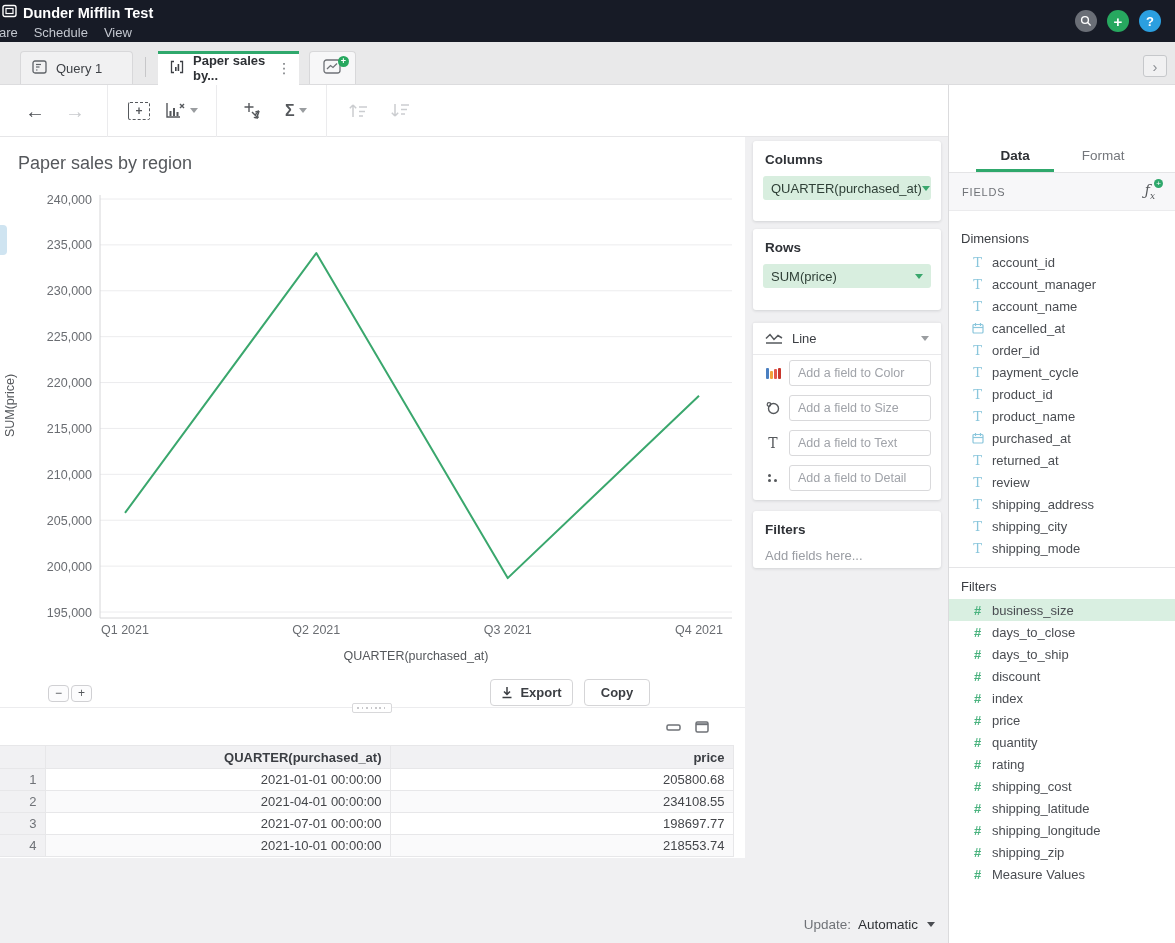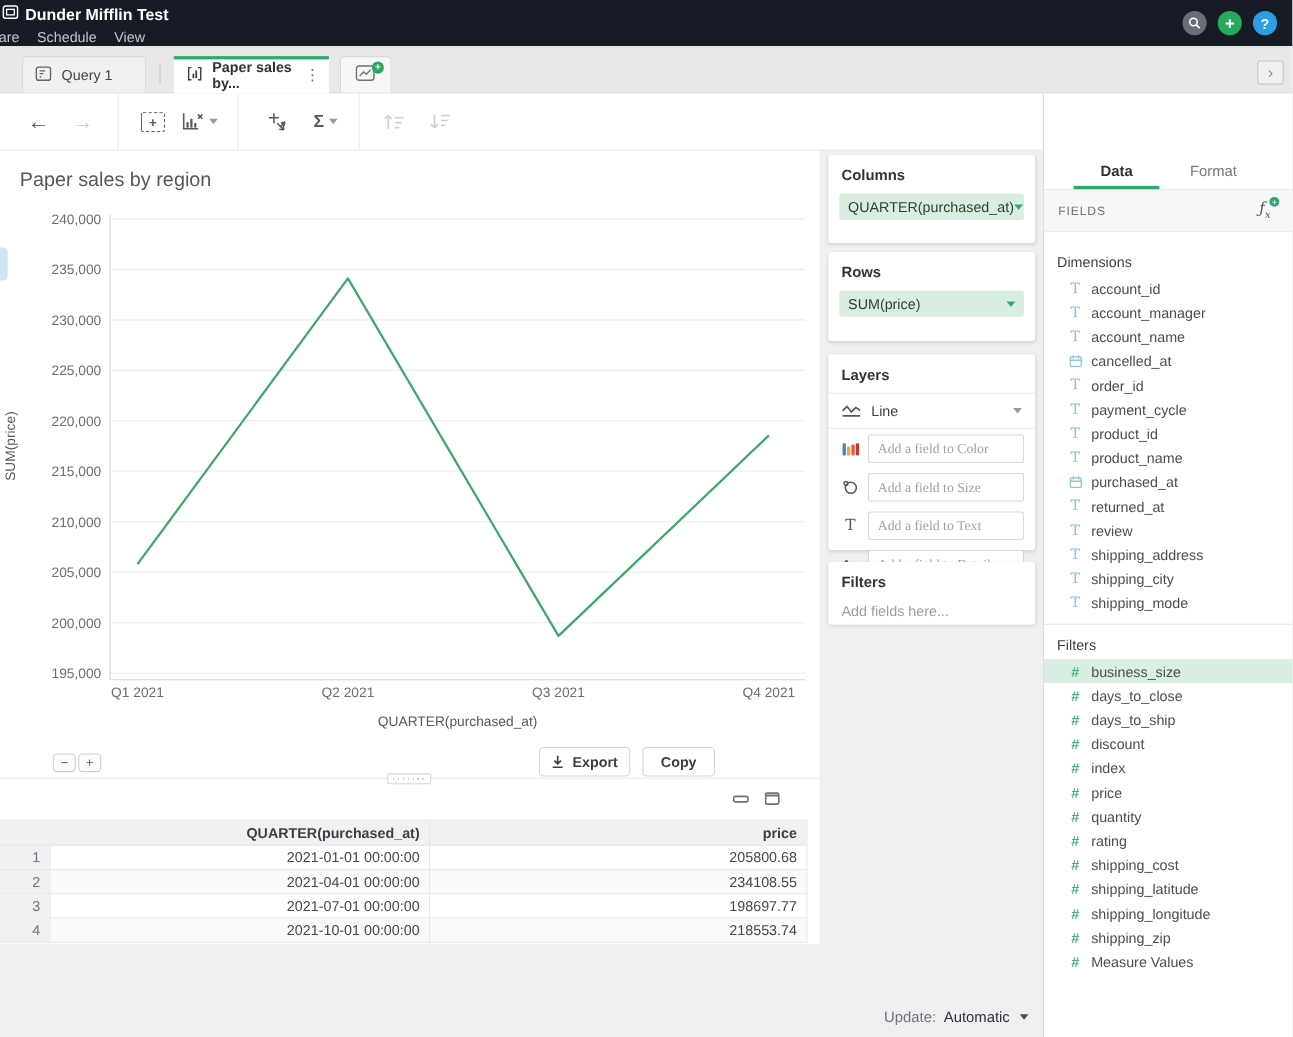--- a/index.html
+++ b/index.html
@@ -68,21 +68,21 @@
   .card-title{padding:11px 12px 9px;font-size:13.5px;font-weight:600;color:#2f3237;}
   .pill{margin:0 10px 14px;height:24px;background:#d8eedf;border-radius:3px;display:flex;align-items:center;padding:0 8px;font-size:13px;font-weight:500;color:#2f4037;cursor:pointer;}
   .pill .caret-down{margin-left:auto;border-top-color:#3aa76d;}
   .columns-card{top:141px;height:80px;}
   .rows-card{top:229px;height:81px;}
   .layers-card{top:322px;height:178px;}
   .layer-type{display:flex;align-items:center;gap:9px;padding:8px 12px;border-top:1px solid #e9e9eb;border-bottom:1px solid #e9e9eb;font-size:13px;color:#3b3e43;cursor:pointer;}
   .layer-type .caret-down{margin-left:auto;}
   .slot{display:flex;align-items:center;gap:8px;padding:5px 10px 4px 12px;}
   .slot-icon{width:16px;display:flex;align-items:center;justify-content:center;color:#55585c;}
-  .slot input{flex:1;height:26px;border:1px solid #d9d9db;border-radius:3px;font-size:12.5px;padding:0 8px;color:#55585c;background:#fff;font-family:Liberation Serif, serif;box-sizing:border-box;min-width:0;}
+  .slot input{flex:1;height:26px;border:1px solid #d9d9db;border-radius:3px;font-size:12.5px;padding:0 8px;color:#55585c;background:#fff;font-family:Liberation Sans, sans-serif;box-sizing:border-box;min-width:0;}
   .slot input::placeholder{color:#a0a3a9;}
   .color-stripes{display:flex;gap:1px;align-items:flex-end;height:11px;}
   .color-stripes i{width:3px;border-radius:1px;}
   .text-slot-glyph{font-family:"DejaVu Serif",serif;font-size:14px;}
   .detail-dots{display:grid;grid-template-columns:4px 4px;grid-gap:2px;}
   .detail-dots i{width:3px;height:3px;border-radius:50%;background:#55585c;}
   .filters-card{top:511px;height:57px;}
   .filters-placeholder{padding:2px 12px 12px;font-size:13px;color:#9a9da3;}
   .update-row{position:absolute;left:753px;top:917px;width:182px;display:flex;justify-content:flex-end;align-items:center;gap:7px;font-size:13.5px;}
   .update-label{color:#6f7277;}
@@ -351,21 +351,20 @@
 
 <div class="card rows-card">
   <div class="card-title">Rows</div>
   <div class="pill">
     <span>SUM(price)</span>
     <span class="caret-down"></span>
   </div>
 </div>
 
 <div class="card layers-card">
-  <div class="card-title">Layers</div>
   <div class="layer-type">
     <svg width="18" height="13" viewBox="0 0 18 13">
         <polyline points="1,6.5 5,2.5 9,7.5 13,3.5 17,6" fill="none" stroke="#55585c" stroke-width="1.5"></polyline>
         <line x1="1" y1="11" x2="17" y2="11" stroke="#55585c" stroke-width="1.5"></line>
       </svg>
     <span>Line</span>
     <span class="caret-down"></span>
   </div>
   <div class="slot">
     <span class="slot-icon">

